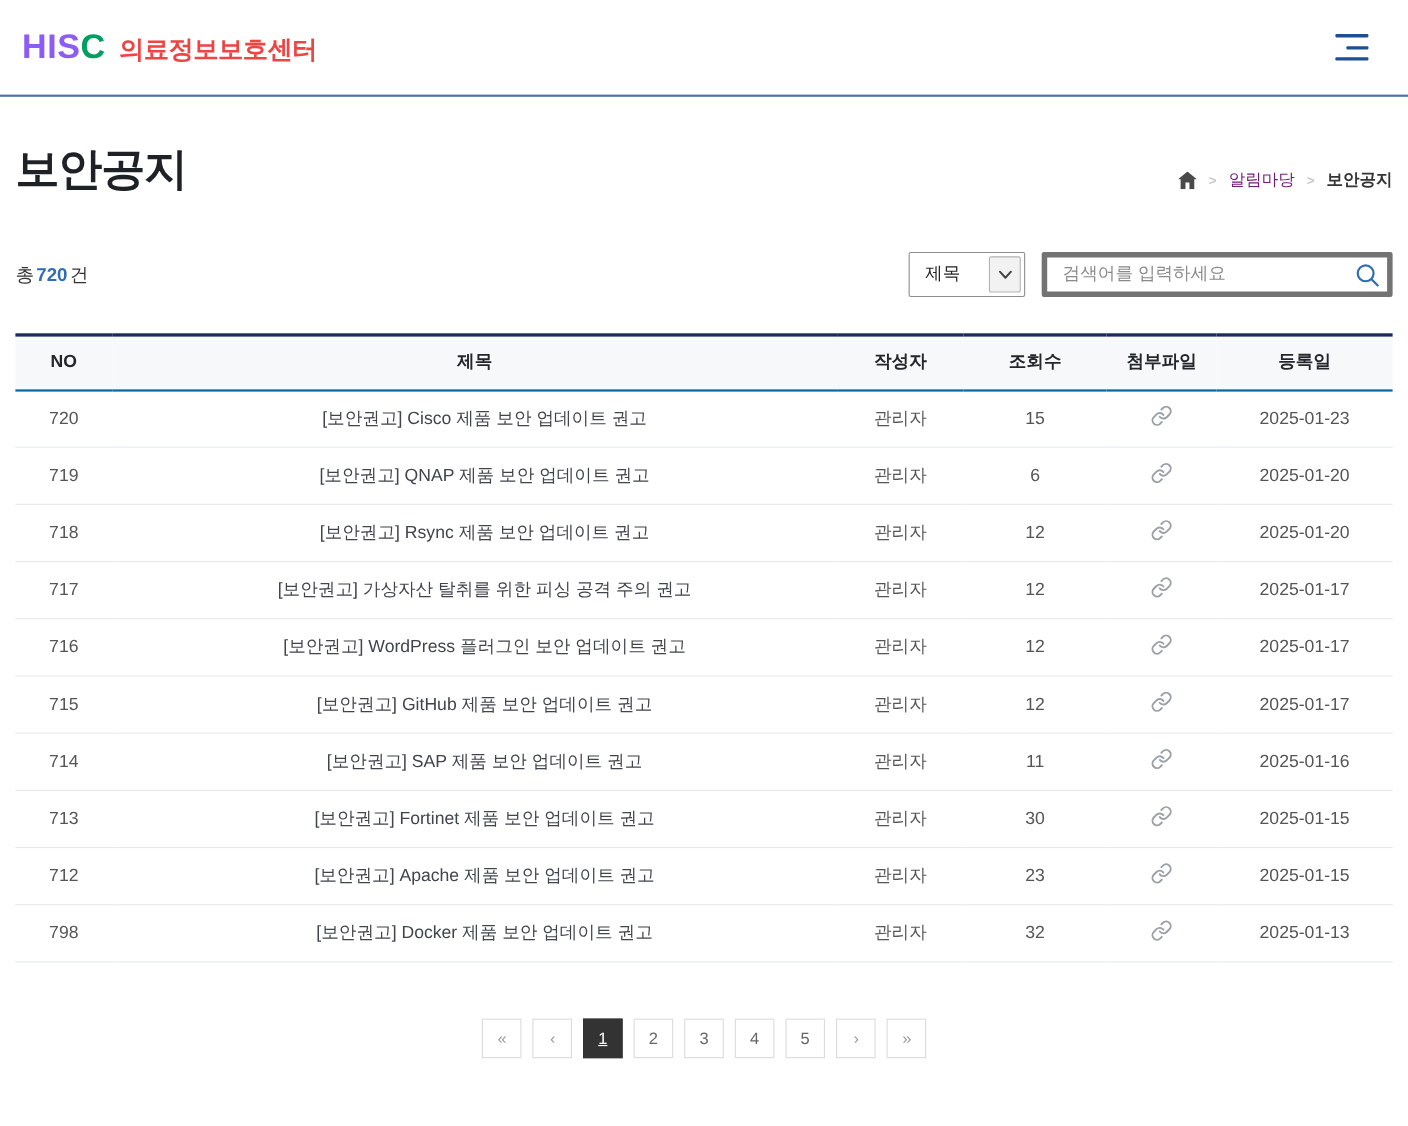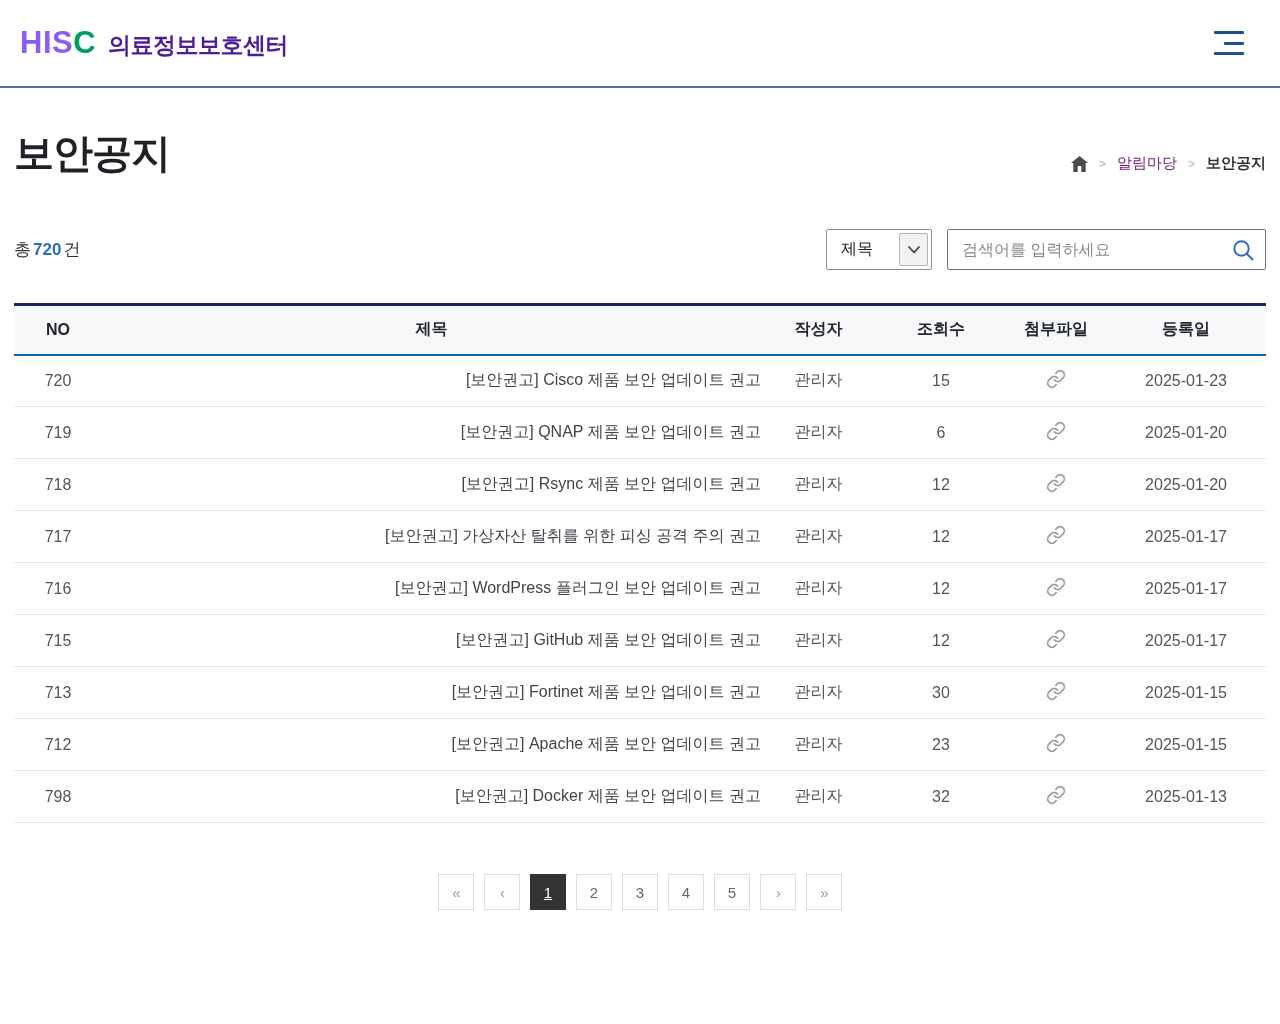--- a/index.html
+++ b/index.html
@@ -15,21 +15,21 @@
     height:88px;
     display:flex; align-items:center; justify-content:space-between;
     padding:0 18px 0 20px;
     border-bottom:2px solid #4a71a8;
     background:#fff;
   }
   .logo { display:flex; align-items:baseline; gap:12px; cursor:pointer; }
   .logo-acronym { font-size:31px; font-weight:800; letter-spacing:.5px; }
   .logo-main   { color:#8b5cf6; }
   .logo-accent { color:#009e5f; }
-  .logo-title  { font-size:23px; font-weight:600; color:#4c1d95; letter-spacing:-0.5px; }
+  .logo-title  { font-size:23px; font-weight:600; color:#ef4444; letter-spacing:-0.5px; }
 
   .hamburger { width:30px; height:24px; position:relative; cursor:pointer; margin-right:18px; }
   .hamburger i { position:absolute; height:3px; background:#1d4f93; right:0; border-radius:1px; }
   .hamburger i:nth-child(1) { top:0;    width:100%; }
   .hamburger i:nth-child(2) { top:10.5px; width:68%; }
   .hamburger i:nth-child(3) { top:21px; width:100%; }
 
   
   .main { padding:0 14px; }
 
@@ -63,21 +63,21 @@
   }
   .select-arrow {
     width:29px; height:33px; margin:3px;
     border:1px solid #b3b3b3; border-radius:2px; background:#f2f2f2;
     display:flex; align-items:center; justify-content:center;
   }
 
   .search-box { position:relative; }
   .search-input {
     width:319px; height:41px;
-    border:1px solid #737373; border-radius:2px;
+    border:5px solid #737373; border-radius:2px;
     padding:0 46px 0 14px; font-size:16px; color:#0f172a;
     font-family:"Liberation Sans","DejaVu Sans",sans-serif;
     outline:none;
   }
   .search-input::placeholder { color:#8a8a8a; }
   .search-btn {
     position:absolute; right:9px; top:50%; transform:translateY(-50%);
     background:none; border:none; cursor:pointer; line-height:0; padding:2px;
   }
 
@@ -91,21 +91,21 @@
     height:50px; background:#f7f8fa;
     font-size:16px; font-weight:600; color:#23262b;
     border-bottom:2px solid #0369a1; text-align:center;
   }
   .board-table tbody td {
     height:52px; font-size:16px; color:#555;
     text-align:center; border-bottom:1px solid #e6e8ea;
     white-space:nowrap; overflow:hidden;
   }
   .board-table tbody td.cell-title {
-    text-align:right; padding-left:18px; color:#40444b; cursor:pointer;
+    text-align:center; padding-left:18px; color:#40444b; cursor:pointer;
   }
   .attach-link { display:inline-flex; cursor:pointer; line-height:0; }
 
   
   .pagination { margin-top:51px; display:flex; justify-content:center; gap:10px; }
   .pages { display:flex; gap:10px; }
   .page-btn {
     width:36px; height:36px;
     border:1px solid #dcdcdc; background:#fff; border-radius:0;
     color:#999; font-size:15px;
@@ -280,20 +280,35 @@
         <span class="attach-link">
           <svg width="20" height="20" viewBox="0 0 24 24" fill="none" stroke="#9aa0a6" stroke-width="2.1" stroke-linecap="round" stroke-linejoin="round">
                 <path d="M10 13a5 5 0 0 0 7.54.54l3-3a5 5 0 0 0-7.07-7.07l-1.72 1.71"></path>
                 <path d="M14 11a5 5 0 0 0-7.54-.54l-3 3a5 5 0 0 0 7.07 7.07l1.71-1.71"></path>
               </svg>
         </span>
       </td>
       <td class="cell-date">2025-01-17</td>
     </tr>
         <tr>
+      <td class="cell-no">714</td>
+      <td class="cell-title">[보안권고] SAP 제품 보안 업데이트 권고</td>
+      <td class="cell-author">관리자</td>
+      <td class="cell-views">11</td>
+      <td class="cell-attach">
+        <span class="attach-link">
+          <svg width="20" height="20" viewBox="0 0 24 24" fill="none" stroke="#9aa0a6" stroke-width="2.1" stroke-linecap="round" stroke-linejoin="round">
+                <path d="M10 13a5 5 0 0 0 7.54.54l3-3a5 5 0 0 0-7.07-7.07l-1.72 1.71"></path>
+                <path d="M14 11a5 5 0 0 0-7.54-.54l-3 3a5 5 0 0 0 7.07 7.07l1.71-1.71"></path>
+              </svg>
+        </span>
+      </td>
+      <td class="cell-date">2025-01-16</td>
+    </tr>
+        <tr>
       <td class="cell-no">713</td>
       <td class="cell-title">[보안권고] Fortinet 제품 보안 업데이트 권고</td>
       <td class="cell-author">관리자</td>
       <td class="cell-views">30</td>
       <td class="cell-attach">
         <span class="attach-link">
           <svg width="20" height="20" viewBox="0 0 24 24" fill="none" stroke="#9aa0a6" stroke-width="2.1" stroke-linecap="round" stroke-linejoin="round">
                 <path d="M10 13a5 5 0 0 0 7.54.54l3-3a5 5 0 0 0-7.07-7.07l-1.72 1.71"></path>
                 <path d="M14 11a5 5 0 0 0-7.54-.54l-3 3a5 5 0 0 0 7.07 7.07l1.71-1.71"></path>
               </svg>

